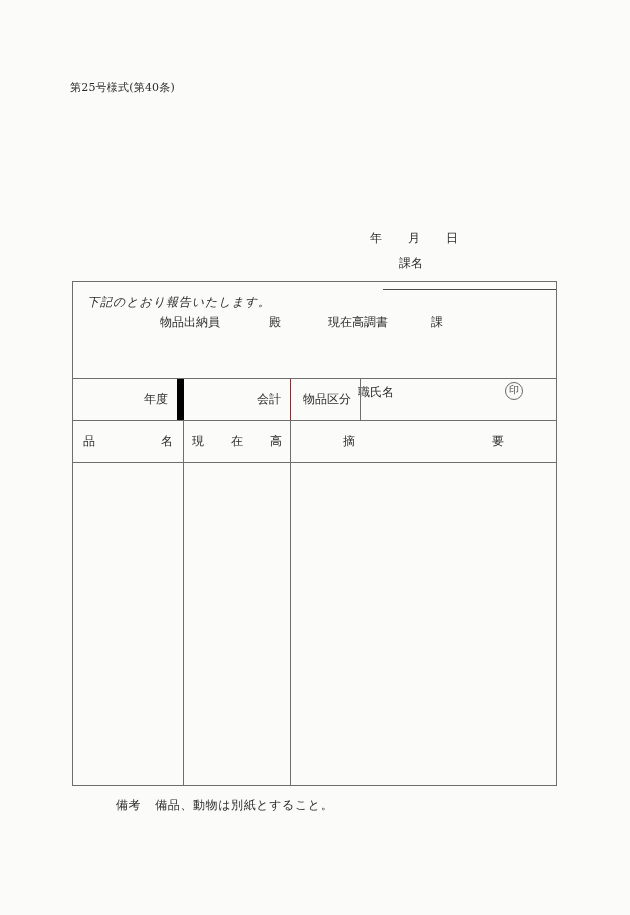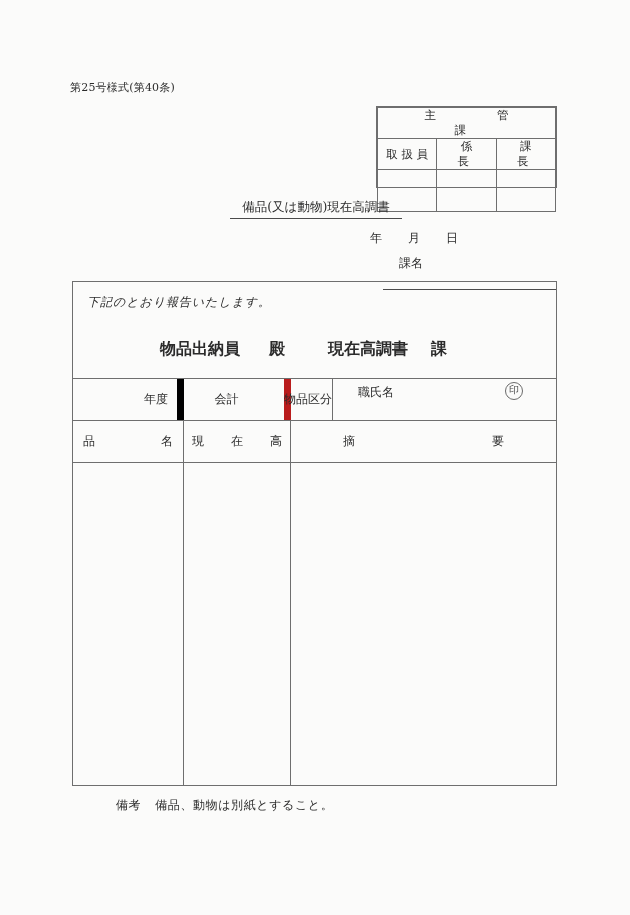--- a/index.html
+++ b/index.html
@@ -145,26 +145,25 @@
     left: 14px;
     top: 12px;
     font-size: 12px;
     letter-spacing: 0.08em;
     white-space: nowrap;
     font-style: italic;
   }
   .party-row {
     position: absolute;
     left: 0;
-    top: 57px;
+    top: 32px;
     width: 100%;
     height: 18px;
-    font-size: 16px;
-    white-space: nowrap;
-    font-weight: bold;
+    font-size: 12px;
+    white-space: nowrap;
   }
   .party-row .recipient {
     position: absolute;
     left: 87px;
     top: 0;
   }
   .party-row .honorific {
     position: absolute;
     left: 196px;
     top: 0;
@@ -231,28 +230,28 @@
   .hdr-row-1 .c-year {
     left: 0;
     width: 111px;
     justify-content: flex-end;
     padding-right: 9px;
     border-right: 7px solid #000000;
   }
   .hdr-row-1 .c-account {
     left: 111px;
     width: 107px;
-    justify-content: center;
-    padding-right: 15px;
-    border-right: 7px solid #b91c1c;
+    justify-content: flex-end;
+    padding-right: 9px;
+    border-right: 1px solid #b91c1c;
   }
   .hdr-row-1 .c-category {
-    left: 202px;
+    left: 230px;
     width: 58px;
-    justify-content: flex-end;
+    justify-content: flex-start;
     border-right: 1px solid #6e6e6e;
   }
   .hdr-row-1 .c-catblank {
     left: 276px;
     width: 207px;
   }
 
   
   .hdr-row-2 {
     position: absolute;
@@ -343,49 +342,21 @@
     margin-left: 32px;
   }
 </style>
 </head>
 <body>
 
 <div class="page">
 
   <div class="form-number">第25号様式(第40条)</div>
 
-  <div class="approval-table">
-    <table>
-      <tbody>
-          <tr>
-        <td class="title-cell" colspan="3">
-          <span class="spread-wide">主　　管　　課</span>
-        </td>
-      </tr>
-      <tr>
-        <td class="sub-cell">
-          <span class="spread-3">取扱員</span>
-        </td>
-        <td class="sub-cell">
-          <span class="spread-2">係　長</span>
-        </td>
-        <td class="sub-cell">
-          <span class="spread-2">課　長</span>
-        </td>
-      </tr>
-      <tr>
-        <td class="blank-cell"></td>
-        <td class="blank-cell"></td>
-        <td class="blank-cell"></td>
-      </tr>
-    </tbody>
-      </table>
-  </div>
-
-  <div class="doc-title">備品(又は動物)現在高調書</div>
+
 
   <div class="date-line">
     <span class="d-y">年</span><span class="d-m">月</span><span class="d-d">日</span>
   </div>
 
   <div class="section-line">
     <span class="sec-label">課名</span><span></span>
   </div>
 
   <div class="main-box">

